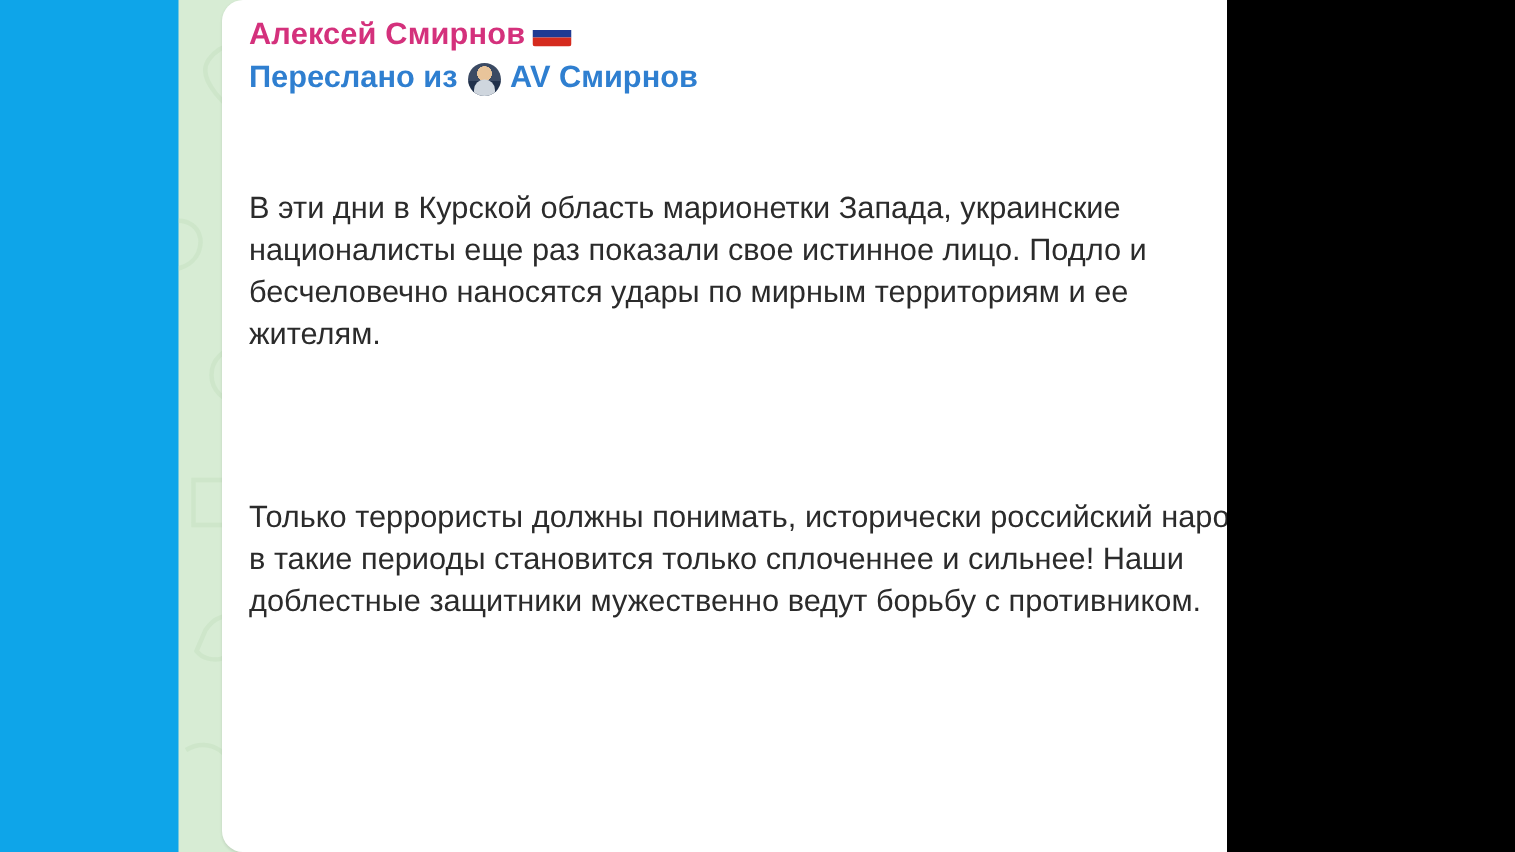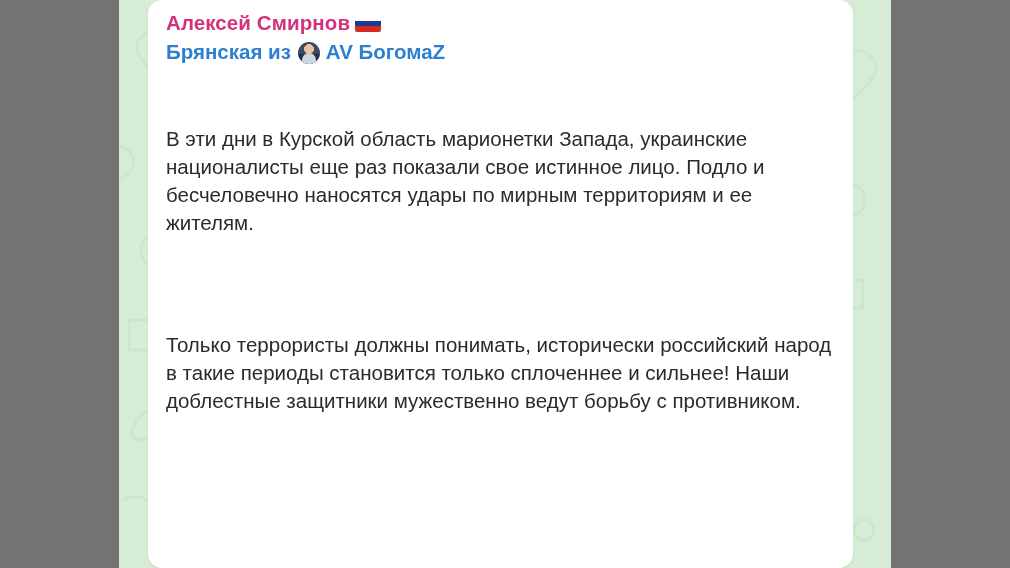--- a/index.html
+++ b/index.html
@@ -8,23 +8,23 @@
     background: #000;
   }
   body {
     width: 1010px;
     height: 568px;
     overflow: hidden;
     font-family: "Liberation Sans", sans-serif;
   }
   .screen {
     position: relative;
-    width: 1010px;
+    width: 818px;
     height: 568px;
-    background: #737373;
+    background: #0ea5e9;
     overflow: hidden;
   }
   
   .chat-bg {
     position: absolute;
     left: 119px;
     top: 0;
     width: 772px;
     height: 568px;
     background: #d7ecd4;
@@ -157,23 +157,23 @@
     </svg>
   </div>
 
   <div class="bubble">
 
     <div class="author">
       <span>Алексей Смирнов</span><span class="flagbox"><i class="w"></i><i class="b"></i><i class="r"></i></span>
     </div>
 
     <div class="forward">
-      <span class="fw-label">Брянская из</span>
+      <span class="fw-label">Переслано из</span>
       <span class="fw-avatar"></span>
-      <span class="fw-name">AV БогомаZ</span>
+      <span class="fw-name">AV Смирнов</span>
     </div>
 
     <div class="msg-text">
       <p>В эти дни в Курской область марионетки Запада, украинские националисты еще раз показали свое истинное лицо. Подло и бесчеловечно наносятся удары по мирным территориям и ее жителям.</p>
       <p class="gap">Только террористы должны понимать, исторически российский народ в такие периоды становится только сплоченнее и сильнее! Наши доблестные защитники мужественно ведут борьбу с противником.</p>
       
     </div>
 
   </div>
 </div>

